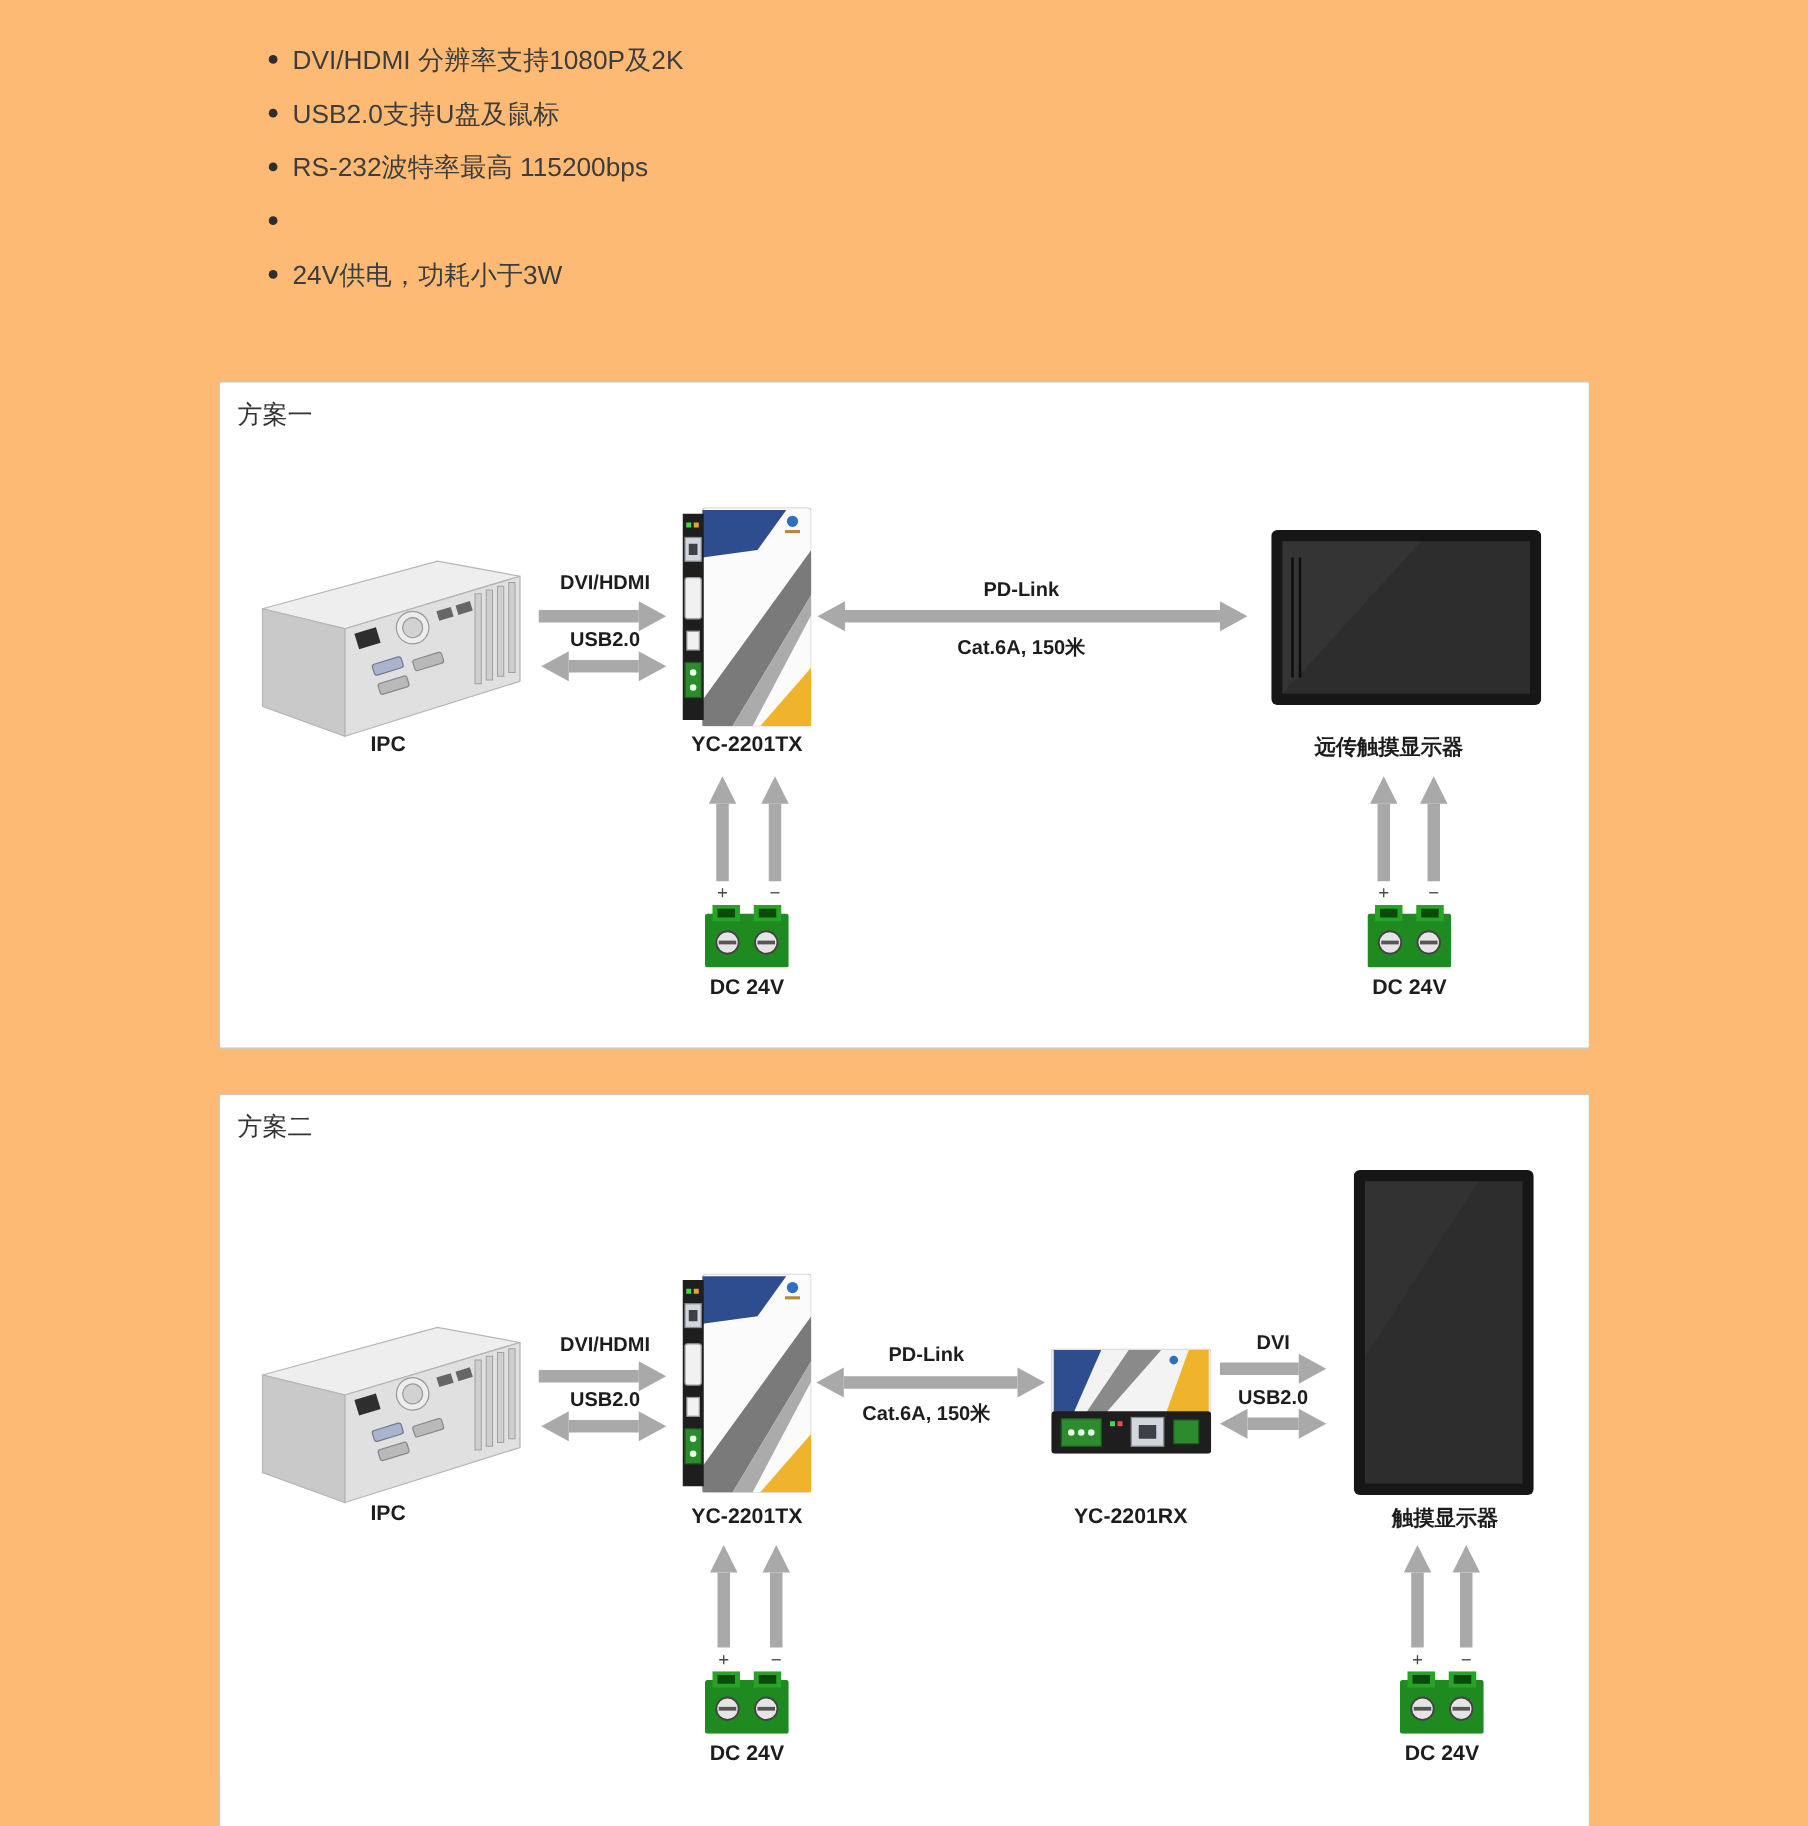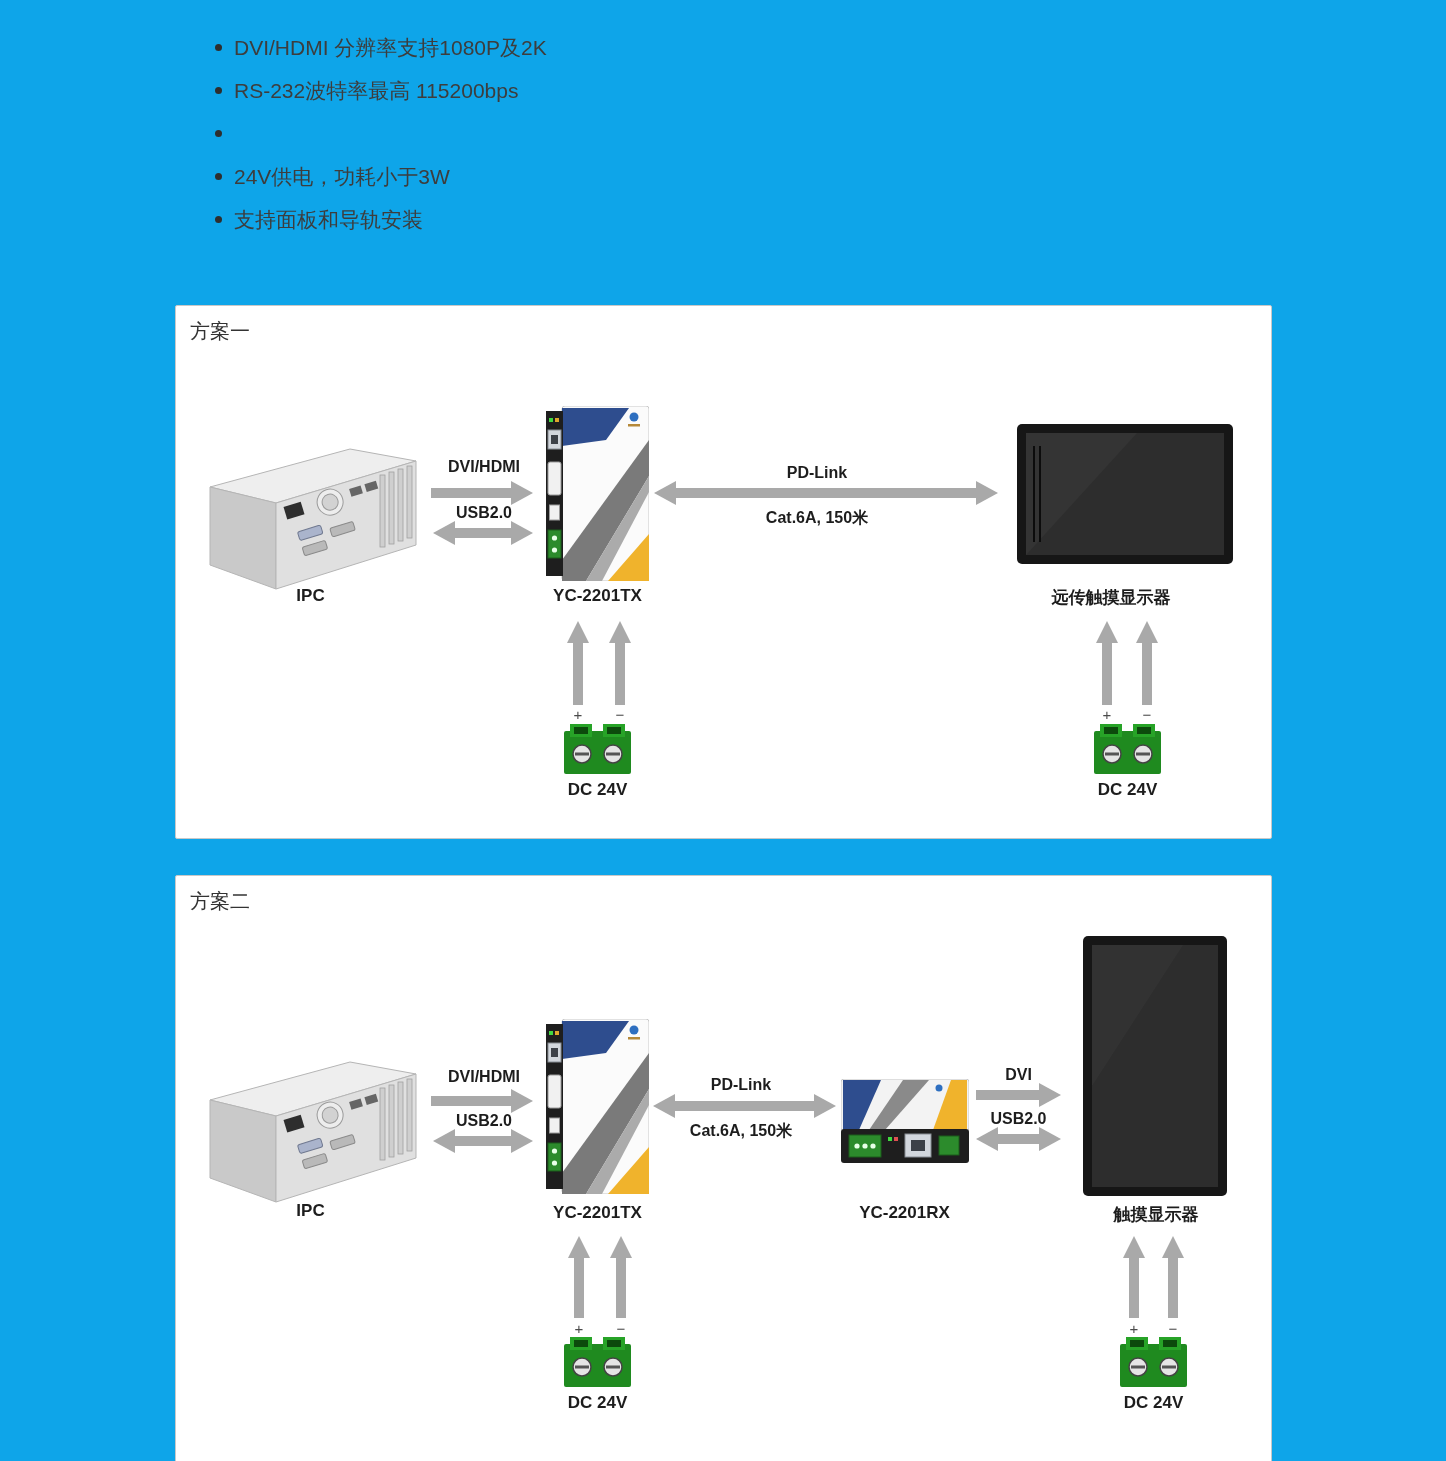--- a/index.html
+++ b/index.html
@@ -1,17 +1,17 @@
 <!DOCTYPE html>
 <html><head>
 <meta charset="utf-8">
 <style>
   *{box-sizing:border-box;margin:0;padding:0;}
   body{font-family:"Liberation Sans","DejaVu Sans",sans-serif;background:#fff;}
-  .page{position:relative;width:1446px;height:1461px;background:#0ea5e9;overflow:hidden;}
+  .page{position:relative;width:1446px;height:1461px;background:#fdba74;overflow:hidden;}
   .bullets{position:absolute;left:215px;top:26px;list-style:none;}
   .bullets li{display:flex;align-items:center;height:43px;font-size:21px;color:#3d3d3d;}
   .bullets .dot{width:7px;height:7px;border-radius:50%;background:#2e2e2e;margin-right:12px;flex:none;}
   .panel{position:absolute;left:175px;width:1097px;background:#fff;border:1px solid #c8c8c8;border-radius:2px;}
   .panel1{top:305px;height:534px;}
   .panel2{top:875px;height:712px;}
   .panel-title{position:absolute;left:14px;top:12px;font-size:20px;color:#333;}
   .abs{position:absolute;}
   .cap{position:absolute;font-size:17px;font-weight:700;color:#1d1d1d;text-align:center;}
   .lbl{position:absolute;font-size:16px;font-weight:700;color:#1d1d1d;text-align:center;}
@@ -120,32 +120,32 @@
 
 <div class="page">
 
   <ul class="bullets">
     <li>
         <span class="dot"></span>
         <span>DVI/HDMI 分辨率支持1080P及2K</span>
       </li>
     <li>
         <span class="dot"></span>
+        <span>USB2.0支持U盘及鼠标</span>
+      </li>
+    <li>
+        <span class="dot"></span>
         <span>RS-232波特率最高 115200bps</span>
       </li>
     <li>
         <span class="dot"></span>
       </li>
     <li>
         <span class="dot"></span>
         <span>24V供电，功耗小于3W</span>
-      </li>
-    <li>
-        <span class="dot"></span>
-        <span>支持面板和导轨安装</span>
       </li>
   </ul>
 
   <section class="panel panel1">
     <div class="panel-title">方案一</div>
 
     <svg class="abs" style="left:22px;top:135px;width:225px;height:150px">
         <use href="#sym-ipc"></use>
       </svg>
     <div class="cap" style="left:22px;top:280px;width:225px">IPC</div>

